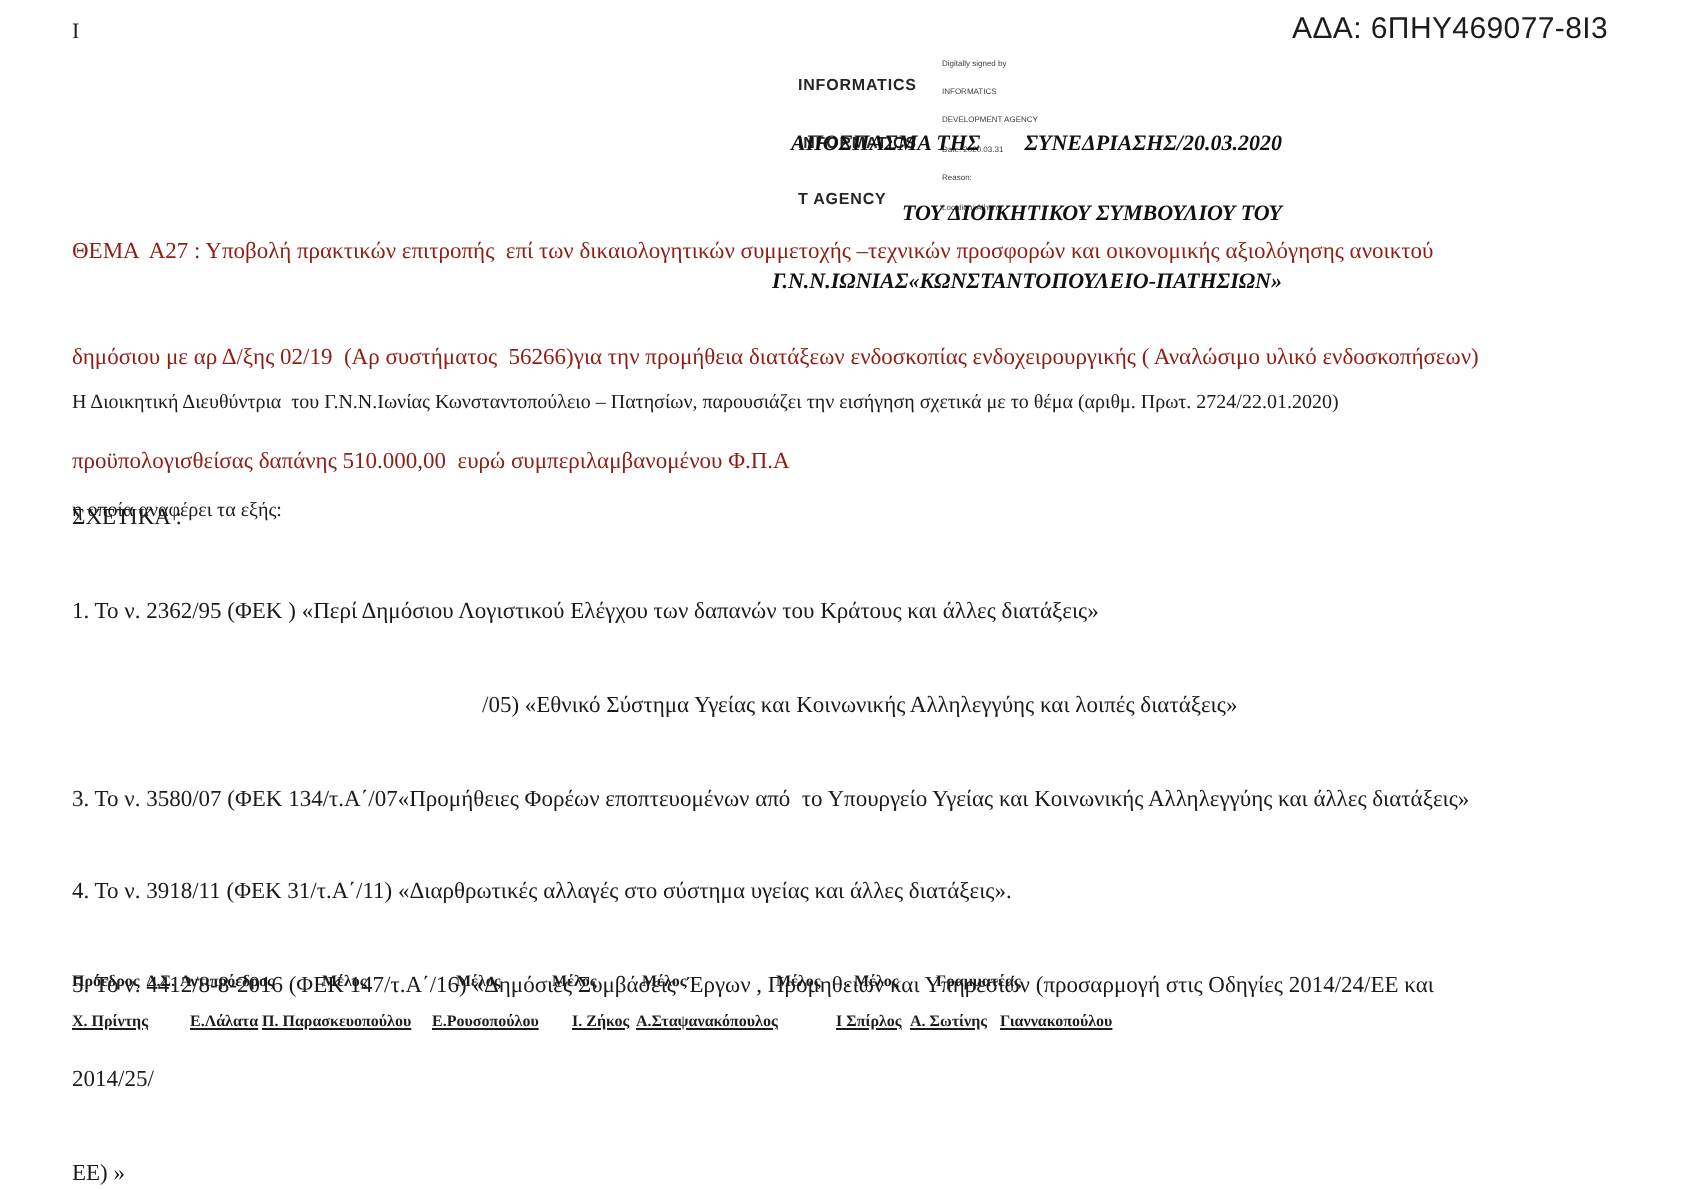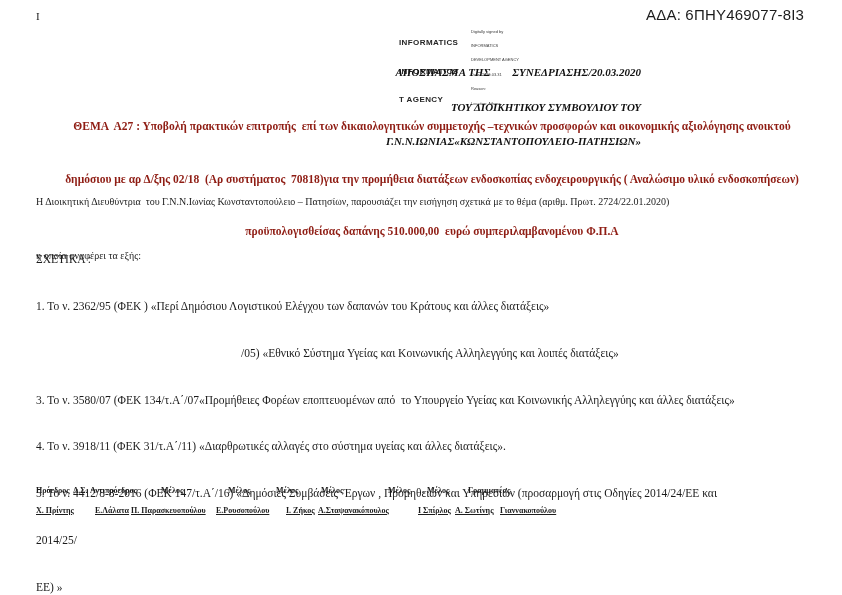--- a/index.html
+++ b/index.html
@@ -10,22 +10,22 @@
   }
   .corner-mark{position:absolute;left:36px;top:10px;font-size:11px;color:#222;}
   .ada{position:absolute;left:646px;top:6px;font-family:"Liberation Sans","DejaVu Sans",sans-serif;
        font-size:15px;color:#1c1c1c;letter-spacing:.2px;}
   .stamp-agency{position:absolute;left:399px;top:19px;font-family:"Liberation Sans","DejaVu Sans",sans-serif;
        font-size:8px;font-weight:bold;line-height:9.5px;color:#262626;letter-spacing:.4px;white-space:pre;}
   .stamp-sig{position:absolute;left:471px;top:20px;font-family:"Liberation Sans","DejaVu Sans",sans-serif;
        font-size:4px;line-height:4.8px;color:#3a3a3a;white-space:pre;}
   .doc-header{position:absolute;left:221px;top:44px;width:420px;text-align:right;
        font-style:italic;font-weight:600;font-size:11px;line-height:11.5px;white-space:pre;color:#111;}
-  .subject{position:absolute;left:36px;top:83px;width:792px;font-weight:bold;
-       font-size:11.5px;line-height:17.5px;white-space:pre;color:#8f1d14;text-align:center;}
+  .subject{position:absolute;left:36px;top:83px;width:792px;font-weight:normal;
+       font-size:11.5px;line-height:17.5px;white-space:pre;color:#8f1d14;}
   .intro{position:absolute;left:36px;top:157px;width:792px;
        font-size:10px;line-height:18px;white-space:pre;color:#1b1b1b;}
   .refs{position:absolute;left:36px;top:221px;width:796px;
        font-size:11.5px;line-height:15.6px;white-space:pre;color:#1b1b1b;}
   .refs .ref-indent{padding-left:205px;}
   .board{position:absolute;left:0;top:0;width:842px;height:595px;
        font-size:8px;font-weight:bold;color:#1d1d1d;}
   .board span{position:absolute;white-space:pre;}
   .roles span{top:486px;}
   .names span{top:506px;text-decoration:underline;}
@@ -55,21 +55,21 @@
   </div>
 
   <div class="doc-header">
     <div>ΑΠΟΣΠΑΣΜΑ ΤΗΣ        ΣΥΝΕΔΡΙΑΣΗΣ/20.03.2020</div>
     <div>ΤΟΥ ΔΙΟΙΚΗΤΙΚΟΥ ΣΥΜΒΟΥΛΙΟΥ ΤΟΥ</div>
     <div>Γ.Ν.Ν.ΙΩΝΙΑΣ«ΚΩΝΣΤΑΝΤΟΠΟΥΛΕΙΟ-ΠΑΤΗΣΙΩΝ»</div>
   </div>
 
   <div class="subject">
     <div>ΘΕΜΑ  Α27 : Υποβολή πρακτικών επιτροπής  επί των δικαιολογητικών συμμετοχής –τεχνικών προσφορών και οικονομικής αξιολόγησης ανοικτού</div>
-    <div>δημόσιου με αρ Δ/ξης 02/18  (Αρ συστήματος  70818)για την προμήθεια διατάξεων ενδοσκοπίας ενδοχειρουργικής ( Αναλώσιμο υλικό ενδοσκοπήσεων)</div>
+    <div>δημόσιου με αρ Δ/ξης 02/19  (Αρ συστήματος  56266)για την προμήθεια διατάξεων ενδοσκοπίας ενδοχειρουργικής ( Αναλώσιμο υλικό ενδοσκοπήσεων)</div>
     <div>προϋπολογισθείσας δαπάνης 510.000,00  ευρώ συμπεριλαμβανομένου Φ.Π.Α</div>
   </div>
 
   <div class="intro">
     <div>Η Διοικητική Διευθύντρια  του Γ.Ν.Ν.Ιωνίας Κωνσταντοπούλειο – Πατησίων, παρουσιάζει την εισήγηση σχετικά με το θέμα (αριθμ. Πρωτ. 2724/22.01.2020)</div>
     <div>η οποία αναφέρει τα εξής:</div>
   </div>
 
   <div class="refs">
     <div>ΣΧΕΤΙΚΑ :</div>

